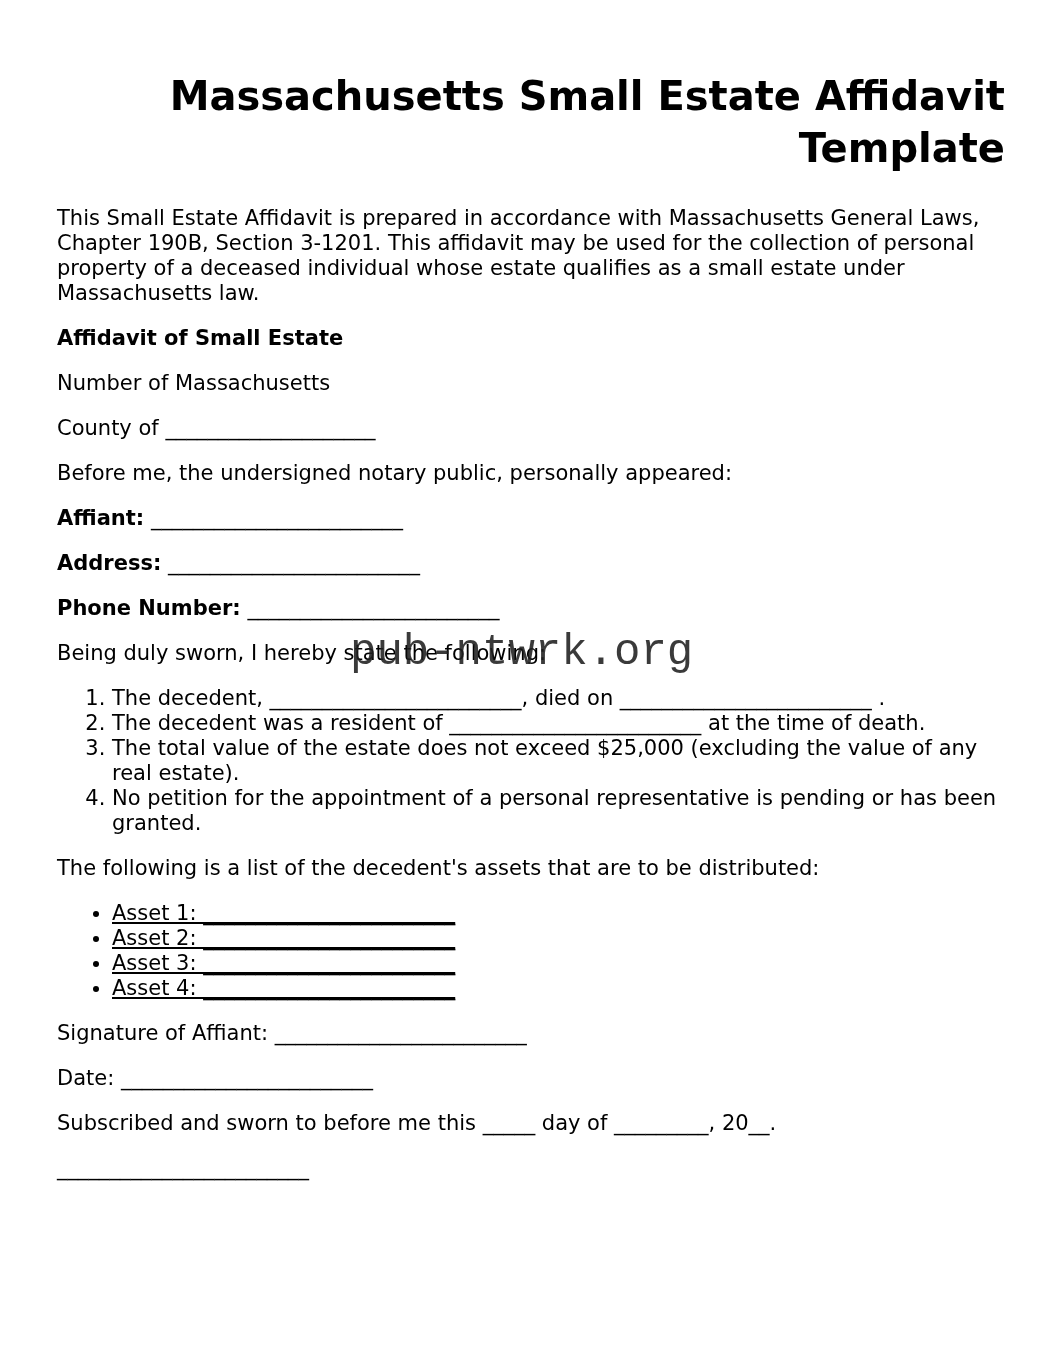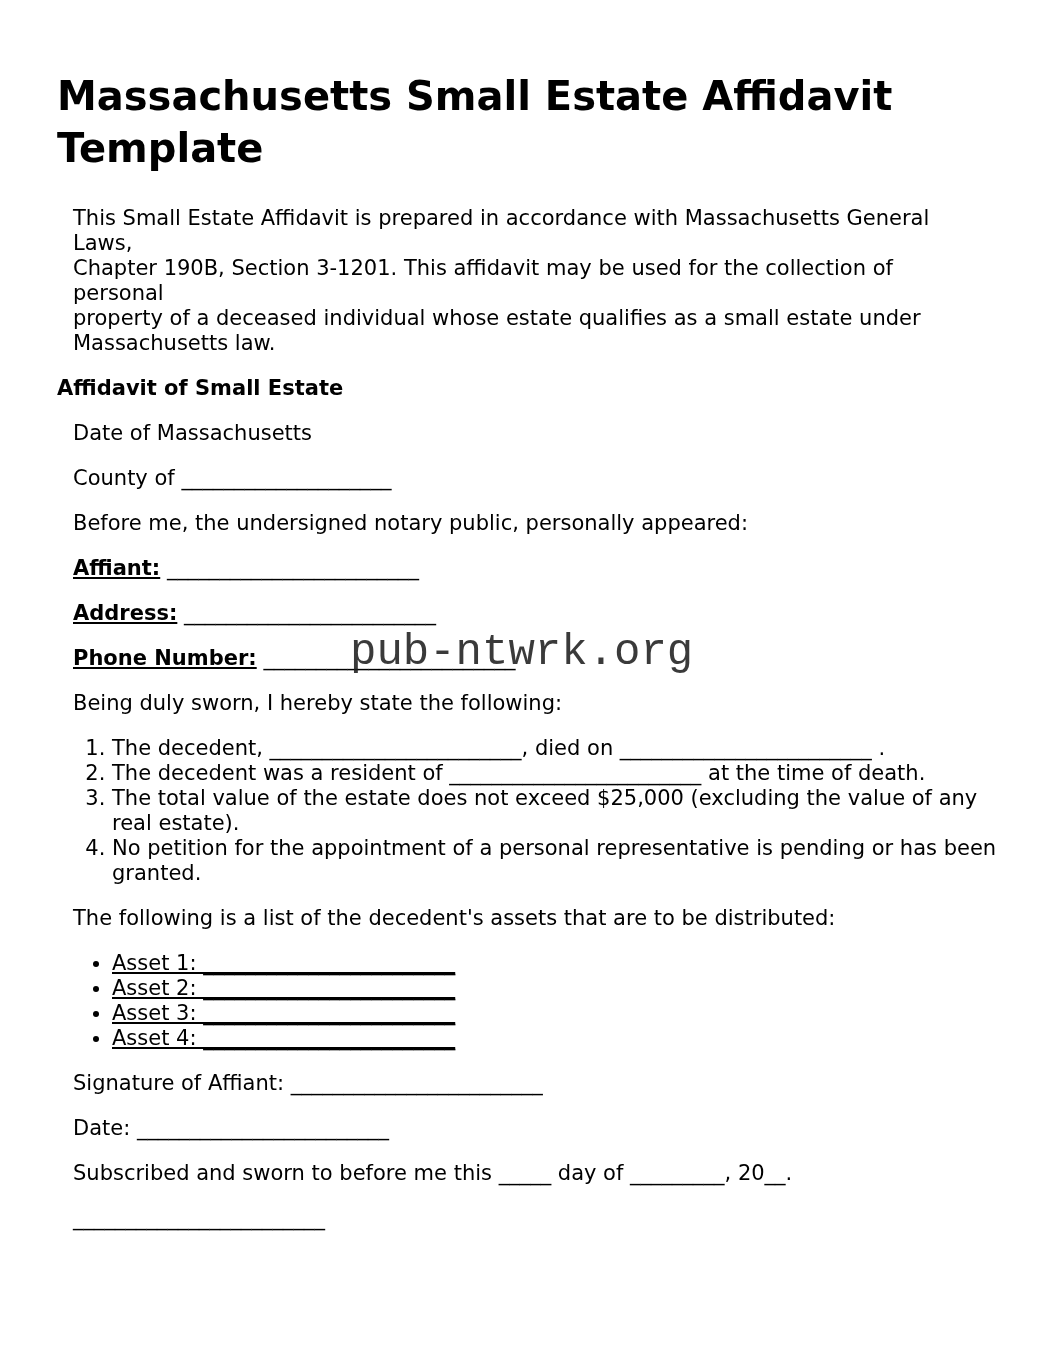--- a/index.html
+++ b/index.html
@@ -14,28 +14,29 @@
     overflow: hidden;
   }
   .page { padding: 70px 50px 0 57px; }
   h1 {
     font-size: 40px;
     line-height: 52px;
     font-weight: bold;
     margin: 0 0 32px 0;
     white-space: pre-line;
     letter-spacing: 0;
+    text-align: right;
   }
-  p { margin: 20px 16px; white-space: pre-line; }
+  p { margin: 20px 0; white-space: pre-line; }
   h2 { font-size: 21px; line-height: 25px; font-weight: bold; margin: 20px 0; }
   ol.statements { margin: 20px 0; padding-left: 55px; }
   ol.statements li { white-space: pre-line; }
   ul.assets { margin: 20px 0; padding-left: 55px; list-style-type: disc; text-decoration: underline; }
   ul.assets li { white-space: pre-line; }
-  .field .lbl { font-weight: bold; text-decoration: underline; }
+  .field .lbl { font-weight: bold; }
   .watermark {
     position: absolute;
     left: 350px;
     top: 628px;
     font-family: "Liberation Mono", "DejaVu Sans Mono", monospace;
     font-size: 44px;
     line-height: 48px;
     letter-spacing: 0;
     opacity: 0.88;
     white-space: nowrap;
@@ -50,21 +51,21 @@
   <h1>Massachusetts Small Estate Affidavit
 Template</h1>
 
   <p>This Small Estate Affidavit is prepared in accordance with Massachusetts General Laws,
 Chapter 190B, Section 3-1201. This affidavit may be used for the collection of personal
 property of a deceased individual whose estate qualifies as a small estate under
 Massachusetts law.</p>
 
   <h2>Affidavit of Small Estate</h2>
 
-  <p>Date of Massachusetts</p>
+  <p>Number of Massachusetts</p>
 
   <p>County of ____________________</p>
 
   <p>Before me, the undersigned notary public, personally appeared:</p>
 
   <p class="field"><span class="lbl">Affiant:</span><span> ________________________</span></p>
 
   <p class="field"><span class="lbl">Address:</span><span> ________________________</span></p>
 
   <p class="field"><span class="lbl">Phone Number:</span><span> ________________________</span></p>

